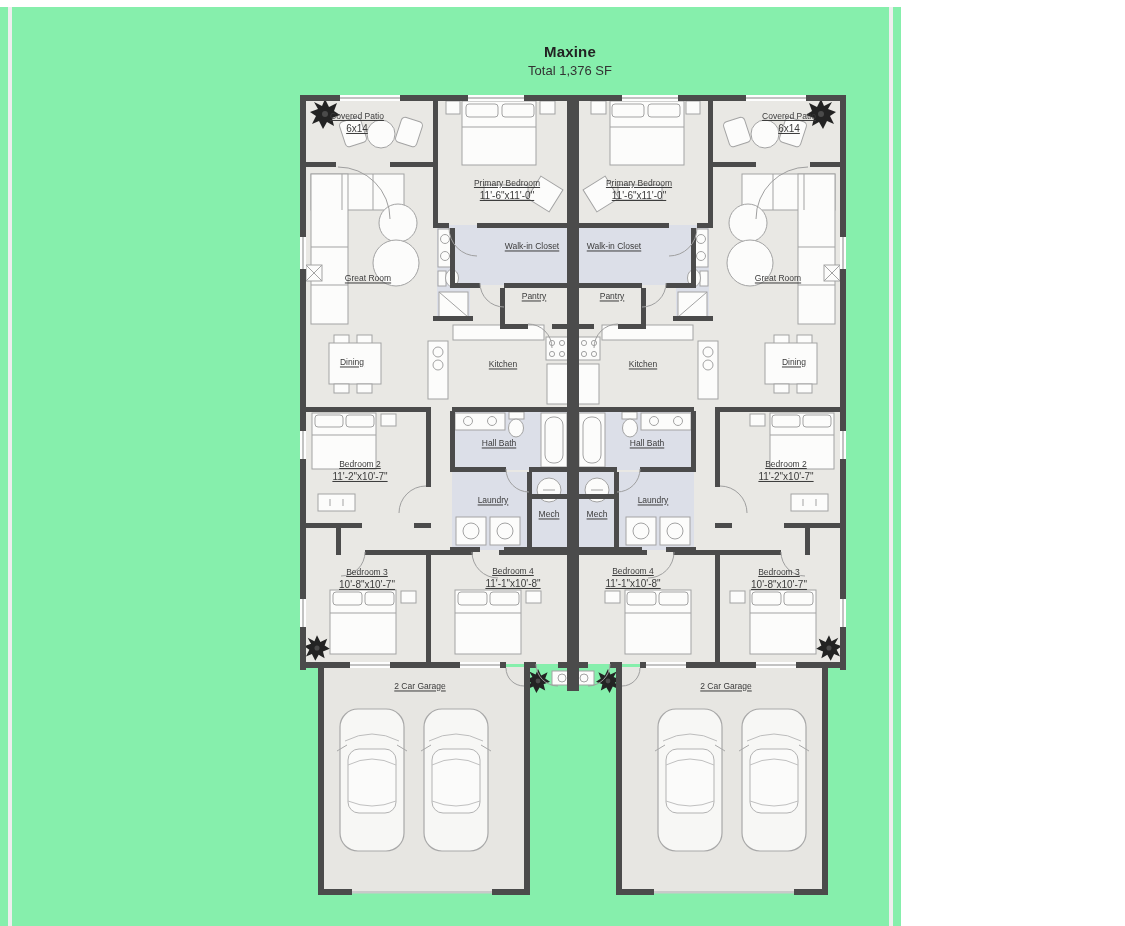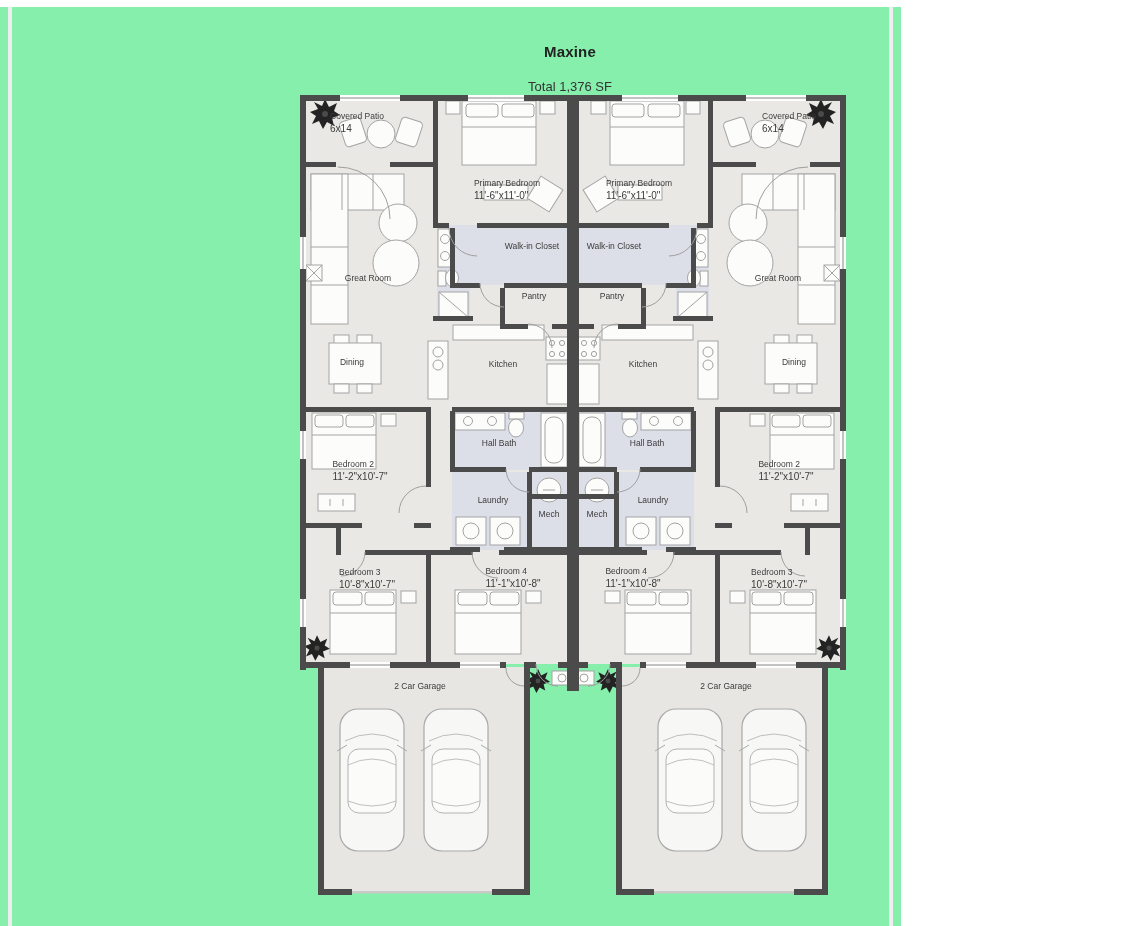--- a/index.html
+++ b/index.html
@@ -5,24 +5,24 @@
   * { margin:0; padding:0; box-sizing:border-box; }
   html,body { width:1125px; height:926px; background:#ffffff;
     font-family:"Liberation Sans", sans-serif; overflow:hidden; }
   #canvas { position:absolute; left:0; top:7px; width:901px; height:926px; background:#86efac; }
   .edge { position:absolute; top:0; bottom:0; width:4px; background:#eeeeee; }
   .edge-left { left:8px; }
   .edge-right { right:8px; }
   .title-block { position:absolute; left:570px; top:36px; transform:translateX(-50%);
     text-align:center; color:#222; }
   .plan-title { font-size:15px; font-weight:bold; letter-spacing:.2px; }
-  .plan-subtitle { font-size:13px; margin-top:19px; color:#333; }
+  .plan-subtitle { font-size:13px; margin-top:3px; color:#333; }
   svg.plan { position:absolute; left:0; top:0; }
-  .rlabel { position:absolute; transform:translate(-50%,-50%); text-align:left;
-    color:#3b3b3b; white-space:nowrap; line-height:1.3; }
+  .rlabel { position:absolute; transform:translate(-50%,-50%); text-align:center;
+    color:#3b3b3b; white-space:nowrap; line-height:1.3;text-decoration:underline; }
   .rname { display:block; font-size:8.5px; }
   .rdims { display:block; font-size:10px; }
 </style>
 </head>
 <body>
 
 <div id="canvas">
 
   <div class="edge edge-left"></div>
   <div class="edge edge-right"></div>

